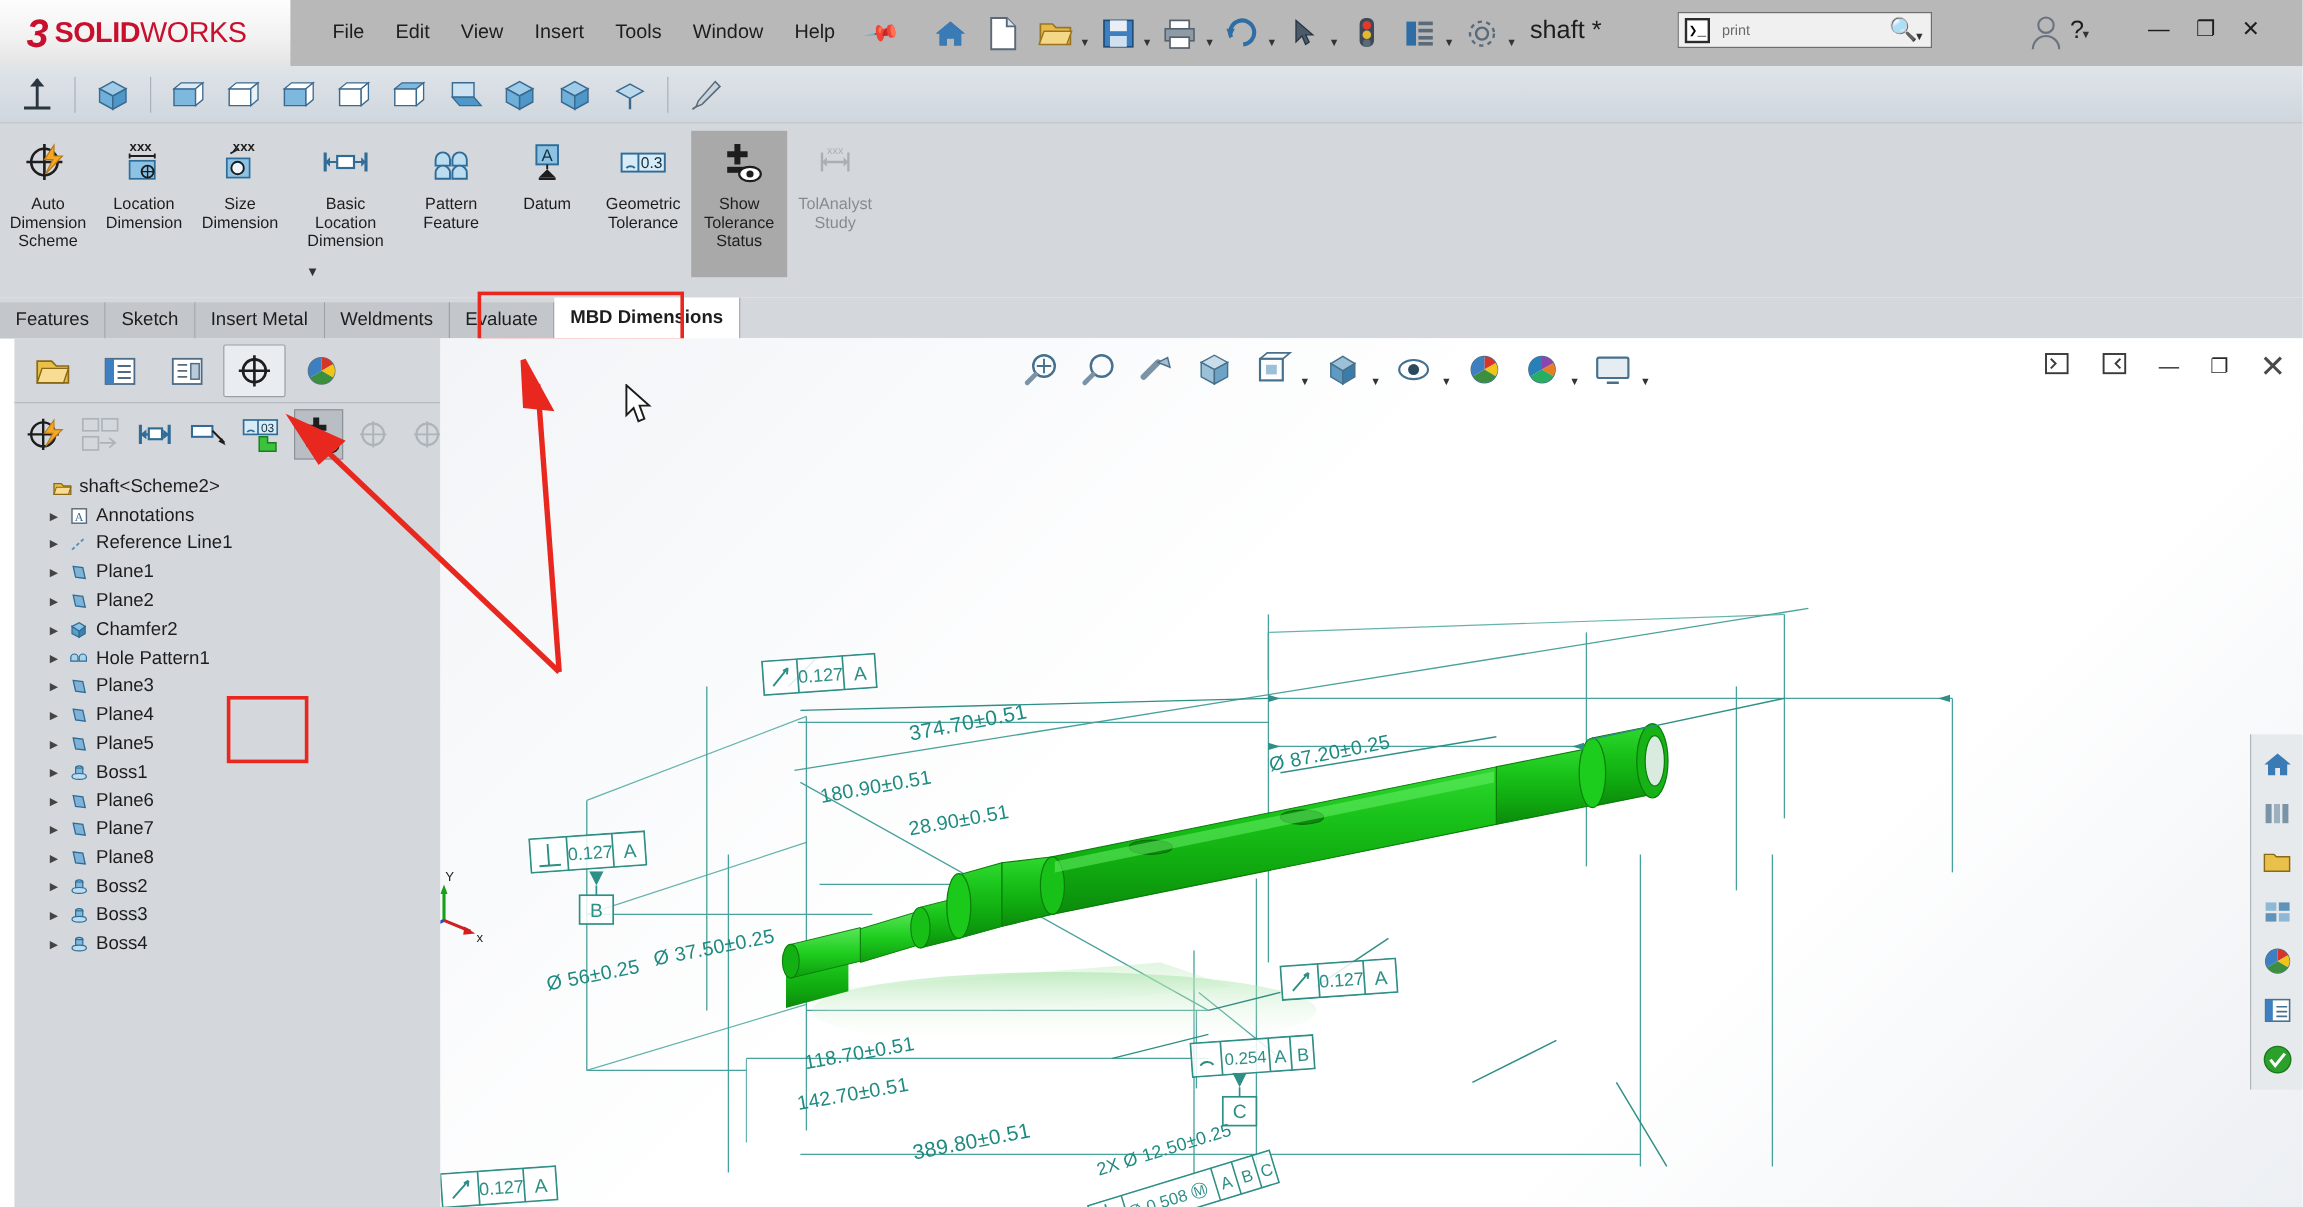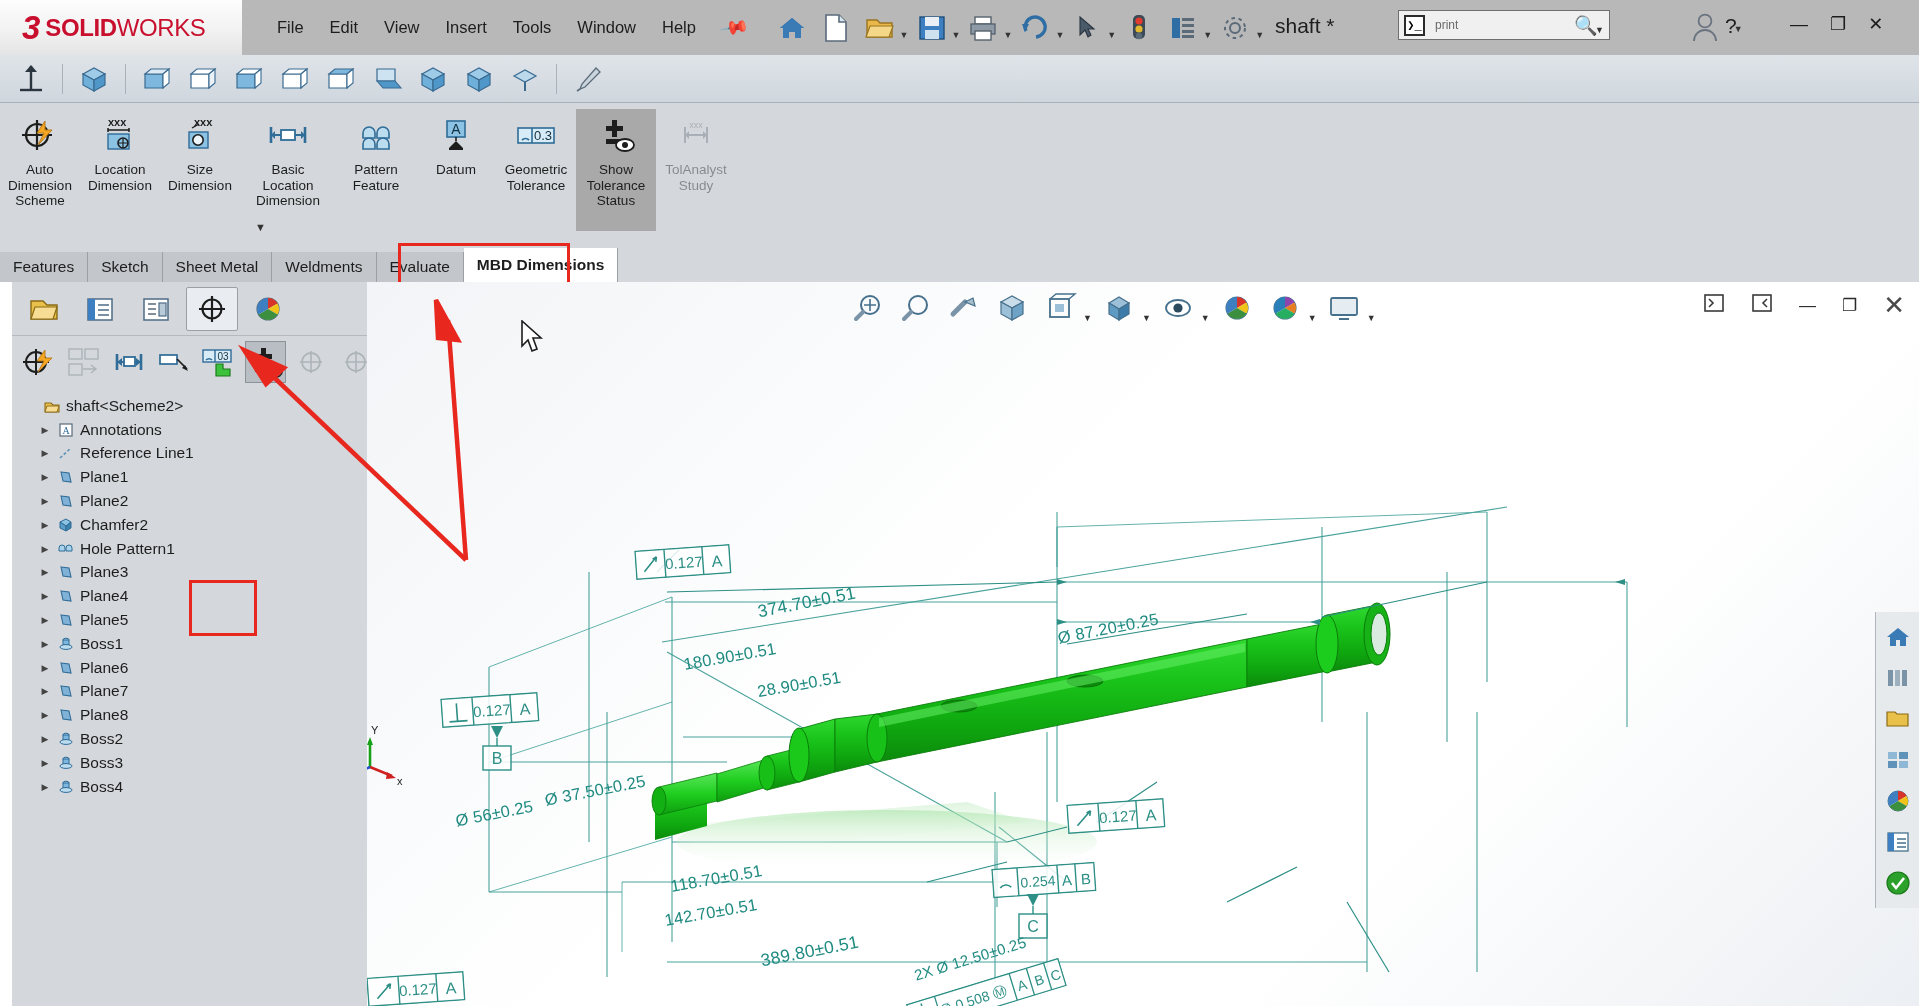--- a/index.html
+++ b/index.html
@@ -537,21 +537,21 @@
         <div class="riblabel">TolAnalyst<br>Study</div>
       </div>
 
     </div>
     <div class="ribbon-expander">▼</div>
   </div>
 
   <div class="tabbar">
     <div class="tab">Features</div>
     <div class="tab">Sketch</div>
-    <div class="tab">Sheet Metal</div>
+    <div class="tab">Insert Metal</div>
     <div class="tab">Weldments</div>
     <div class="tab">Evaluate</div>
     <div class="tab sel">MBD Dimensions</div>
   </div>
   <div class="tab-highlight"></div>
 
   <div class="leftpanel">
 
     <div class="pm-tabs">
       <div class="pmtab">

